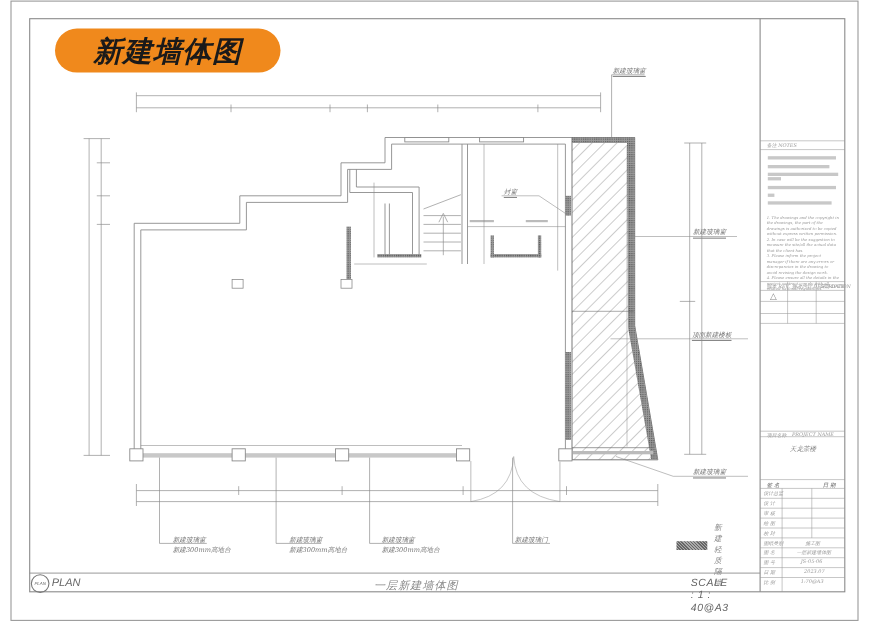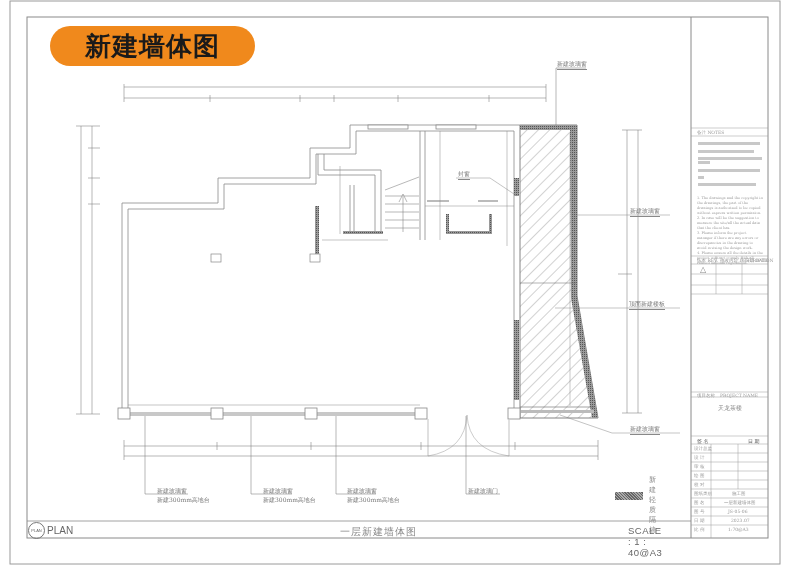--- a/index.html
+++ b/index.html
@@ -1,17 +1,17 @@
 <!DOCTYPE html>
 <html><head>
 <meta charset="utf-8">
 <style>
   html, body { margin:0; padding:0; background:#ffffff; }
   body { width:790px; height:578px; position:relative; overflow:hidden; font-family:"DejaVu Sans", sans-serif; }
-  .sheet { position:absolute; left:0; top:0; width:656px; height:578px; }
+  .sheet { position:absolute; left:0; top:0; width:656px; height:578px;font-style:italic; }
   .badge { position:absolute; left:50px; top:26px; width:205px; height:40px; background:#f0891c; border-radius:20px;
            display:flex; align-items:center; justify-content:center; color:#1a1a1a; font-size:26px; font-weight:bold; letter-spacing:1px; }
   .plan-label { position:absolute; left:47px; top:525px; font-size:10px; color:#666; font-family:"Liberation Sans", sans-serif; }
   .plan-circle { position:absolute; left:28px; top:522px; width:15px; height:15px; border:1px solid #777; border-radius:50%;
                  font-size:4px; color:#666; display:flex; align-items:center; justify-content:center; font-family:"Liberation Sans", sans-serif; }
   .plan-title { position:absolute; left:340px; top:525px; font-size:10px; color:#888; font-family:"DejaVu Serif", serif; letter-spacing:1px; }
   .scale { position:absolute; left:628px; top:525px; font-size:9.5px; color:#666; font-family:"Liberation Sans", sans-serif; letter-spacing:0.5px; }
   .legend-swatch { position:absolute; left:615px; top:492px; width:28px; height:8px;
                    background: repeating-linear-gradient(45deg,#666 0 1px,#aaa 1px 2px); }
   .legend-text { position:absolute; left:649px; top:475px; font-size:7px; color:#888; font-family:"DejaVu Serif", serif; }

